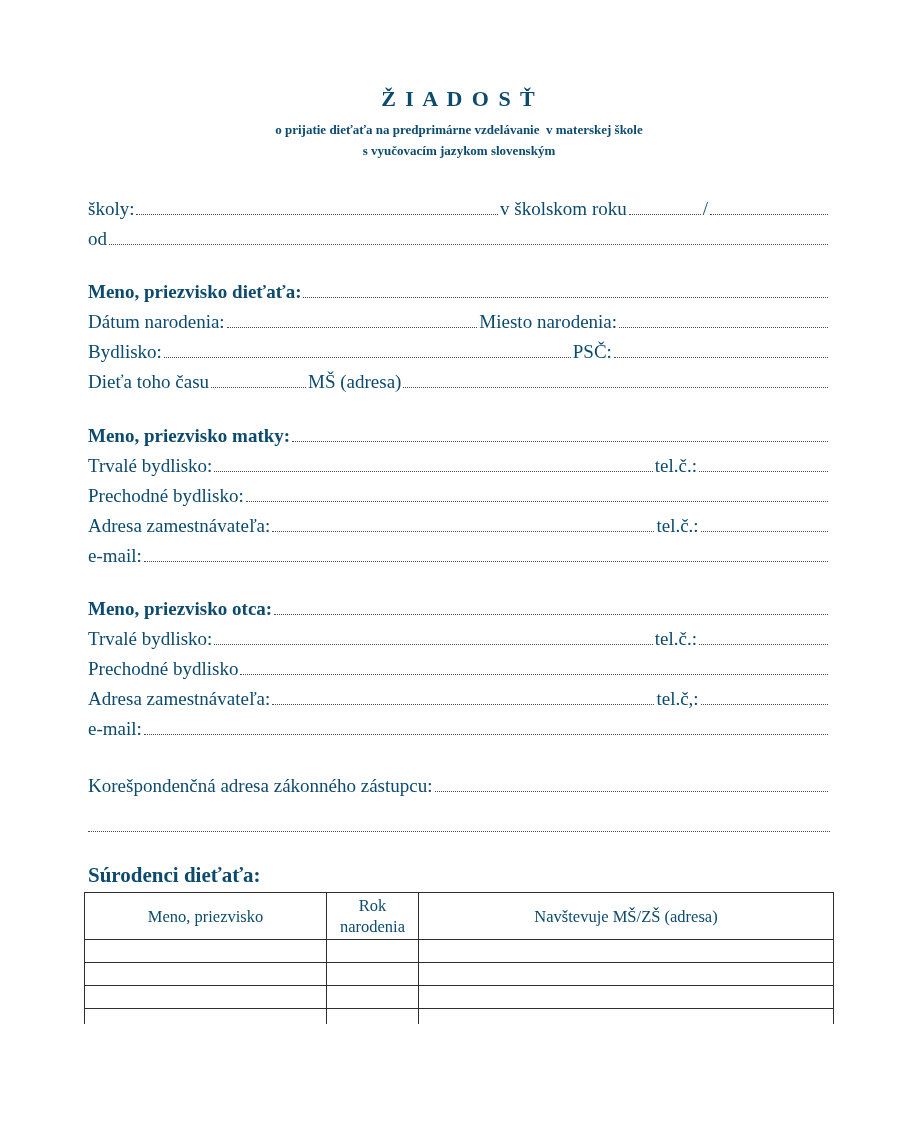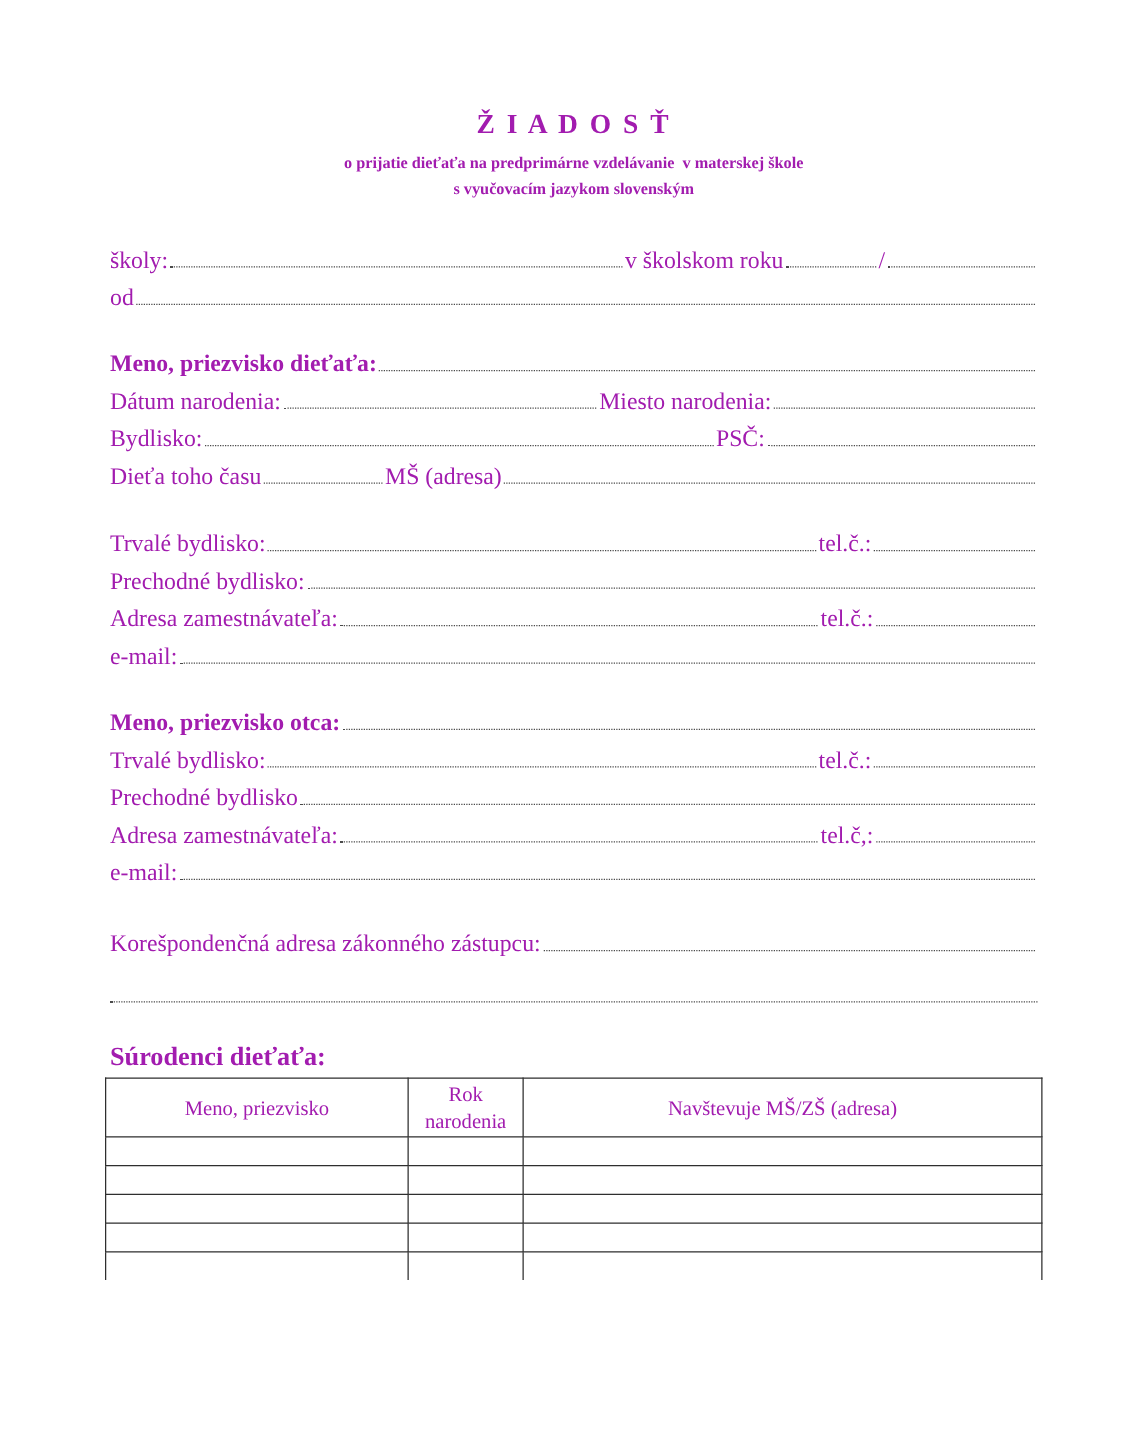--- a/index.html
+++ b/index.html
@@ -2,21 +2,21 @@
 <html><head>
 <meta charset="utf-8">
 <style>
   html, body { margin: 0; padding: 0; background: #ffffff; }
   .page {
     position: relative;
     width: 907px;
     height: 1024px;
     background: #ffffff;
     font-family: "Liberation Serif", "DejaVu Serif", serif;
-    color: #a21caf;
+    color: #0c4a6e;
     overflow: hidden;
   }
   .content {
     position: absolute;
     left: 88px;
     top: 0;
     width: 742px;
   }
   .title-block { padding-top: 86px; text-align: center; }
   .title {
@@ -145,20 +145,24 @@
       </div>
       <div class="row">
         <span class="label">Dieťa toho času</span>
         <span class="dots w95"></span>
         <span class="label">MŠ (adresa)</span>
         <span class="dots"></span>
       </div>
     </div>
 
     <div class="section mother-sec">
+      <div class="row">
+        <span class="label b">Meno, priezvisko matky:</span>
+        <span class="dots"></span>
+      </div>
       <div class="row">
         <span class="label">Trvalé bydlisko:</span>
         <span class="dots f34"></span>
         <span class="label">tel.č.:</span>
         <span class="dots"></span>
       </div>
       <div class="row">
         <span class="label">Prechodné bydlisko:</span>
         <span class="dots"></span>
       </div>

